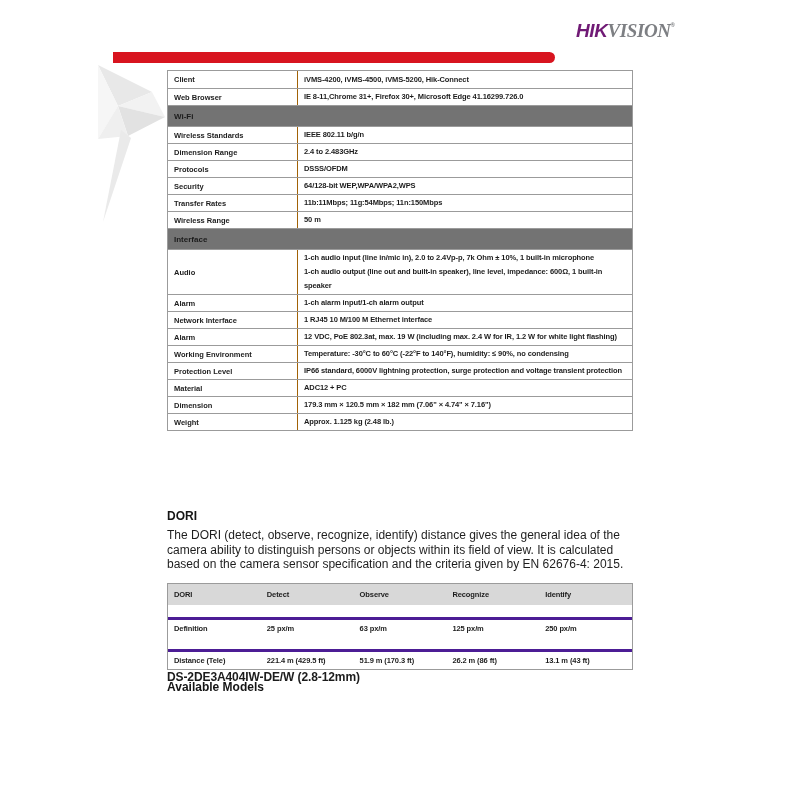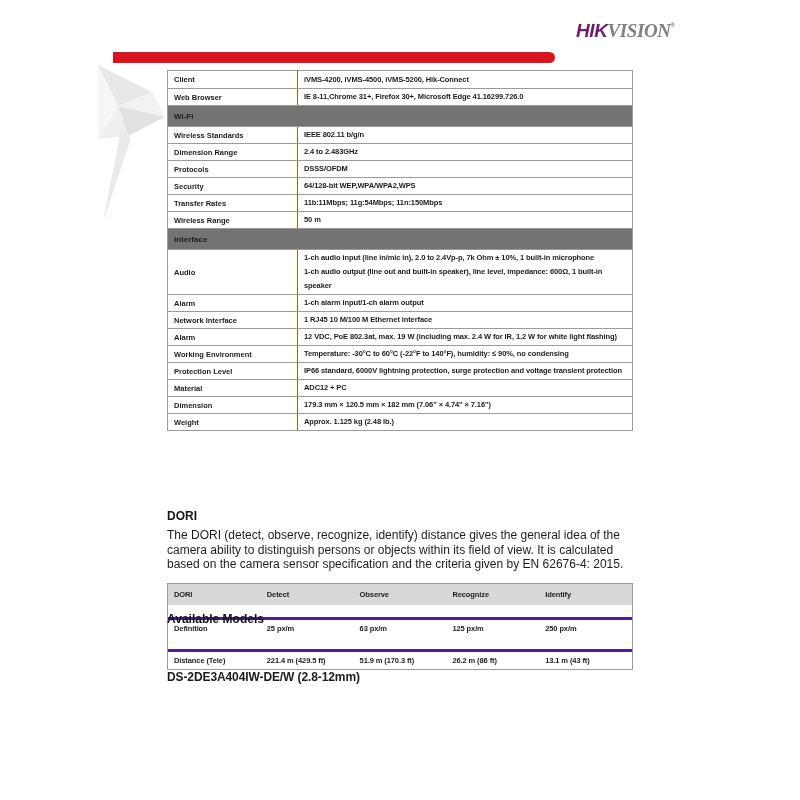--- a/index.html
+++ b/index.html
@@ -194,16 +194,16 @@
       </div>
       <div class="drow">
         <div class="dcell">Distance (Tele)</div>
         <div class="dcell">221.4 m (429.5 ft)</div>
         <div class="dcell">51.9 m (170.3 ft)</div>
         <div class="dcell">26.2 m (86 ft)</div>
         <div class="dcell">13.1 m (43 ft)</div>
       </div>
     </div>
 
-  <div class="h1" style="top:612px;">Available Models</div>
+  <div class="h1" style="top:680px;">Available Models</div>
   <div class="model-line">DS-2DE3A404IW-DE/W (2.8-12mm)</div>
 
 </div>
 
 </body></html>

